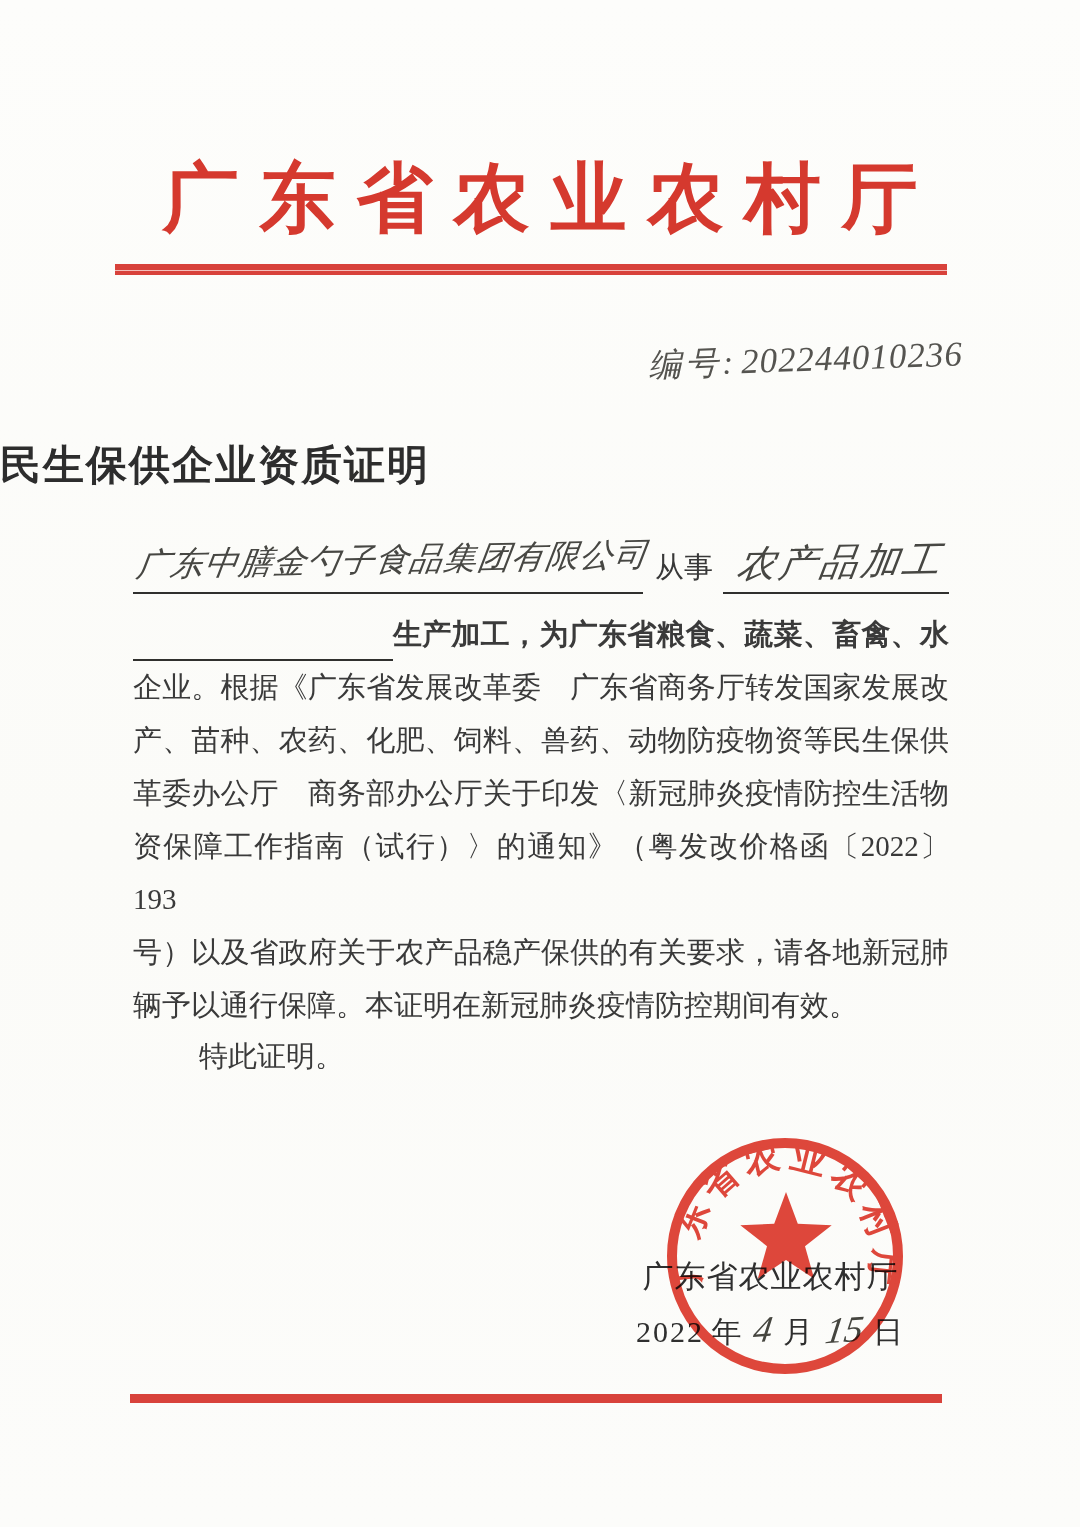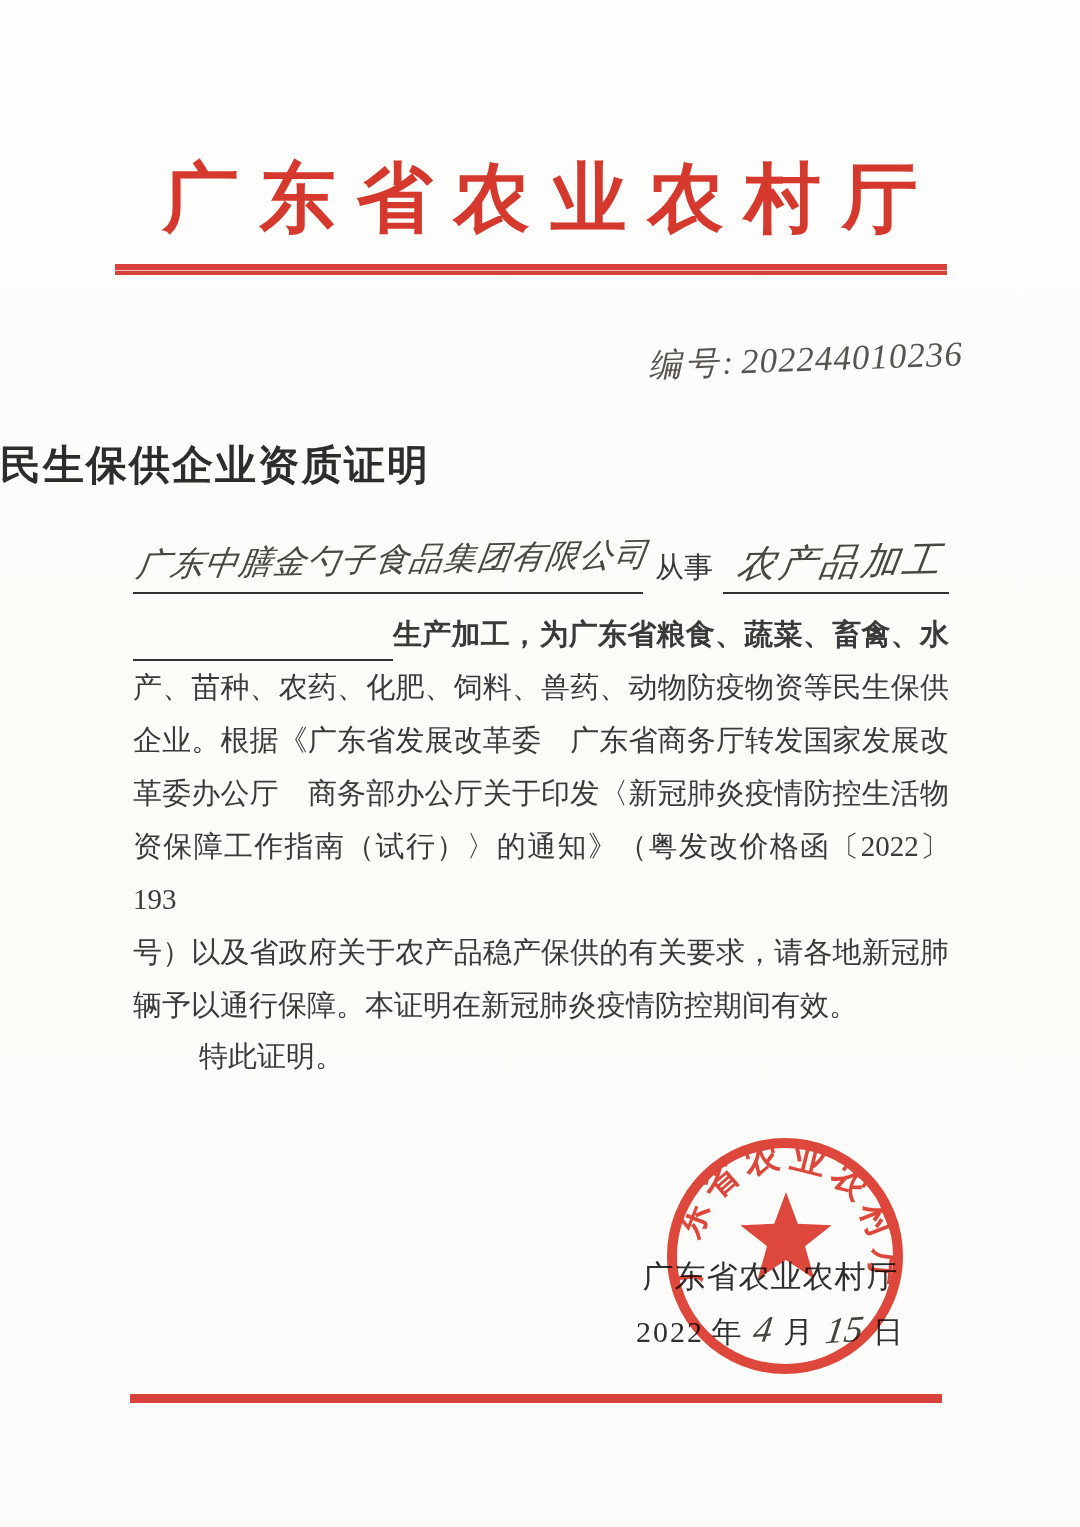--- a/index.html
+++ b/index.html
@@ -176,22 +176,22 @@
     <span class="u-seg seg-business">
       <span class="hand hand-business">农产品加工</span>
     </span>
   </div>
 
   <div class="body-block">
     <div class="bline bline-first">
       <span class="blank-underline"></span>
       <span class="after-blank">生产加工，为广东省粮食、蔬菜、畜禽、水</span>
     </div>
+    <div class="bline jfull">企业。根据《广东省发展改革委　广东省商务厅转发国家发展改</div>
     <div class="bline jfull">产、苗种、农药、化肥、饲料、兽药、动物防疫物资等民生保供</div>
-    <div class="bline jfull">企业。根据《广东省发展改革委　广东省商务厅转发国家发展改</div>
     <div class="bline jfull">革委办公厅　商务部办公厅关于印发〈新冠肺炎疫情防控生活物</div>
     <div class="bline jfull">资保障工作指南（试行）〉的通知》（粤发改价格函〔2022〕193</div>
     <div class="bline jfull">号）以及省政府关于农产品稳产保供的有关要求，请各地新冠肺</div>
     <div class="bline">辆予以通行保障。本证明在新冠肺炎疫情防控期间有效。</div>
     <div class="bline closing">特此证明。</div>
   </div>
 
   <div class="issuer">广东省农业农村厅</div>
 
   <div class="date-line">

